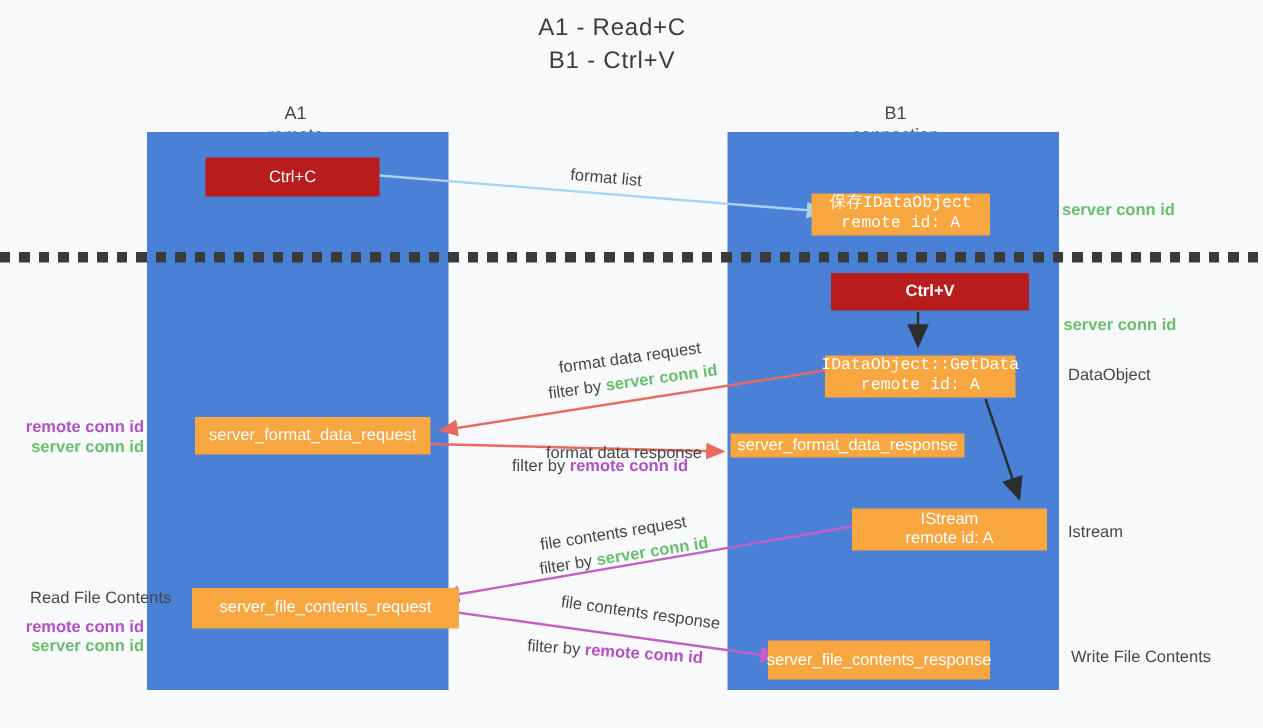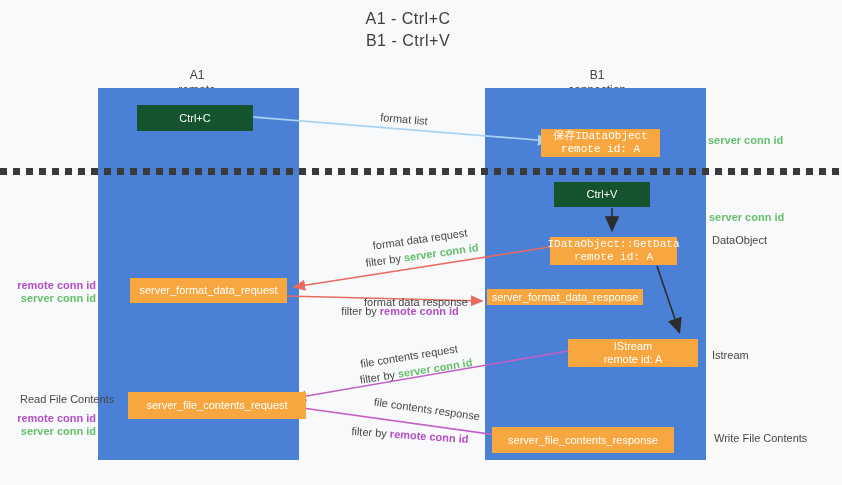--- a/index.html
+++ b/index.html
@@ -21,40 +21,40 @@
     background:#4a80d5;top:88px;height:372px;
   }
   .dotline{
     left:0;top:168px;width:842px;height:7px;
     background:repeating-linear-gradient(90deg,#3a3a3a 0 7px,transparent 7px 13px);
   }
   .node{
     display:flex;flex-direction:column;align-items:center;justify-content:center;
     color:#fff;font-size:11px;line-height:13px;text-align:center;white-space:nowrap;
   }
-  .green{background:#14532d;}
+  .green{background:#b91c1c;}
   .orange{background:#f8a640;}
   .ann{font-size:11px;line-height:13px;white-space:nowrap;}
   .ann-bold{font-weight:bold;}
   .green-t{color:#67bf6b;}
   .purple-t{color:#b44fc4;}
   .gray-t{color:#474747;}
   .edge-label{
     font-size:11px;color:#474747;white-space:nowrap;
     transform-origin:center center;
   }
   .edge-label b{font-weight:bold;}
   .ralign{text-align:right;}
   svg.overlay{position:absolute;left:0;top:0;pointer-events:none;}
 </style>
 </head>
 <body>
 
 <div class="abs title">
-  <div>A1 - Ctrl+C</div>
+  <div>A1 - Read+C</div>
   <div>B1 - Ctrl+V</div>
 </div>
 
 <div class="abs lane-header" style="left:137px;width:120px;">
   <div>A1</div>
   <div>remote</div>
 </div>
 <div class="abs lane-header" style="left:537px;width:120px;">
   <div>B1</div>
   <div>connection</div>
@@ -89,41 +89,41 @@
   <line x1="288" y1="406" x2="518" y2="438" stroke="#c360c5" stroke-width="1.6" marker-end="url(#h-mag)"></line>
 </svg>
 
 <div class="abs node green" style="left:137px;top:105px;width:116px;height:26px;">
   <span>Ctrl+C</span>
 </div>
 <div class="abs node orange" style="left:541px;top:129px;width:119px;height:28px;font-family:Liberation Mono, monospace;">
   <span>保存IDataObject</span>
   <span>remote id: A</span>
 </div>
-<div class="abs node green" style="left:554px;top:182px;width:96px;height:25px;">
+<div class="abs node green" style="left:554px;top:182px;width:132px;height:25px;font-weight:bold;">
   <span>Ctrl+V</span>
 </div>
 <div class="abs node orange" style="left:550px;top:237px;width:127px;height:28px;font-family:Liberation Mono, monospace;">
   <span>IDataObject::GetData</span>
   <span>remote id: A</span>
 </div>
 <div class="abs node orange" style="left:130px;top:278px;width:157px;height:25px;">
   <span>server_format_data_request</span>
 </div>
 <div class="abs node orange" style="left:487px;top:289px;width:156px;height:16px;">
   <span>server_format_data_response</span>
 </div>
 <div class="abs node orange" style="left:568px;top:339px;width:130px;height:28px;">
   <span>IStream</span>
   <span>remote id: A</span>
 </div>
 <div class="abs node orange" style="left:128px;top:392px;width:178px;height:27px;">
   <span>server_file_contents_request</span>
 </div>
-<div class="abs node orange" style="left:492px;top:427px;width:182px;height:26px;">
+<div class="abs node orange" style="left:512px;top:427px;width:148px;height:26px;">
   <span>server_file_contents_response</span>
 </div>
 
 <div class="abs edge-label" style="left:404px;top:119px;transform:translate(-50%,-50%) rotate(5deg);">format list</div>
 
 <div class="abs edge-label" style="left:420px;top:239px;transform:translate(-50%,-50%) rotate(-8deg);">format data request</div>
 <div class="abs edge-label" style="left:422px;top:255px;transform:translate(-50%,-50%) rotate(-8deg);">
   <span>filter by </span><b class="green-t">server conn id</b>
 </div>
 
@@ -137,21 +137,21 @@
   <span>filter by </span><b class="green-t">server conn id</b>
 </div>
 
 <div class="abs edge-label" style="left:427px;top:409px;transform:translate(-50%,-50%) rotate(8deg);">file contents response</div>
 <div class="abs edge-label" style="left:410px;top:435px;transform:translate(-50%,-50%) rotate(4deg);">
   <span>filter by </span><b class="purple-t">remote conn id</b>
 </div>
 
 <div class="abs ann ann-bold green-t" style="left:708px;top:134px;">server conn id</div>
 <div class="abs ann ann-bold green-t" style="left:709px;top:211px;">server conn id</div>
-<div class="abs ann gray-t" style="left:712px;top:234px;">DataObject</div>
+<div class="abs ann gray-t" style="left:712px;top:244px;">DataObject</div>
 <div class="abs ann gray-t" style="left:712px;top:349px;">Istream</div>
 <div class="abs ann gray-t" style="left:714px;top:432px;">Write File Contents</div>
 
 <div class="abs ann ann-bold purple-t ralign" style="left:0;width:96px;top:279px;">remote conn id</div>
 <div class="abs ann ann-bold green-t ralign" style="left:0;width:96px;top:292px;">server conn id</div>
 <div class="abs ann gray-t ralign" style="left:0;width:94px;top:393px;padding-left:20px;">Read File Contents</div>
 <div class="abs ann ann-bold purple-t ralign" style="left:0;width:96px;top:412px;">remote conn id</div>
 <div class="abs ann ann-bold green-t ralign" style="left:0;width:96px;top:425px;">server conn id</div>
 
 </body></html>

